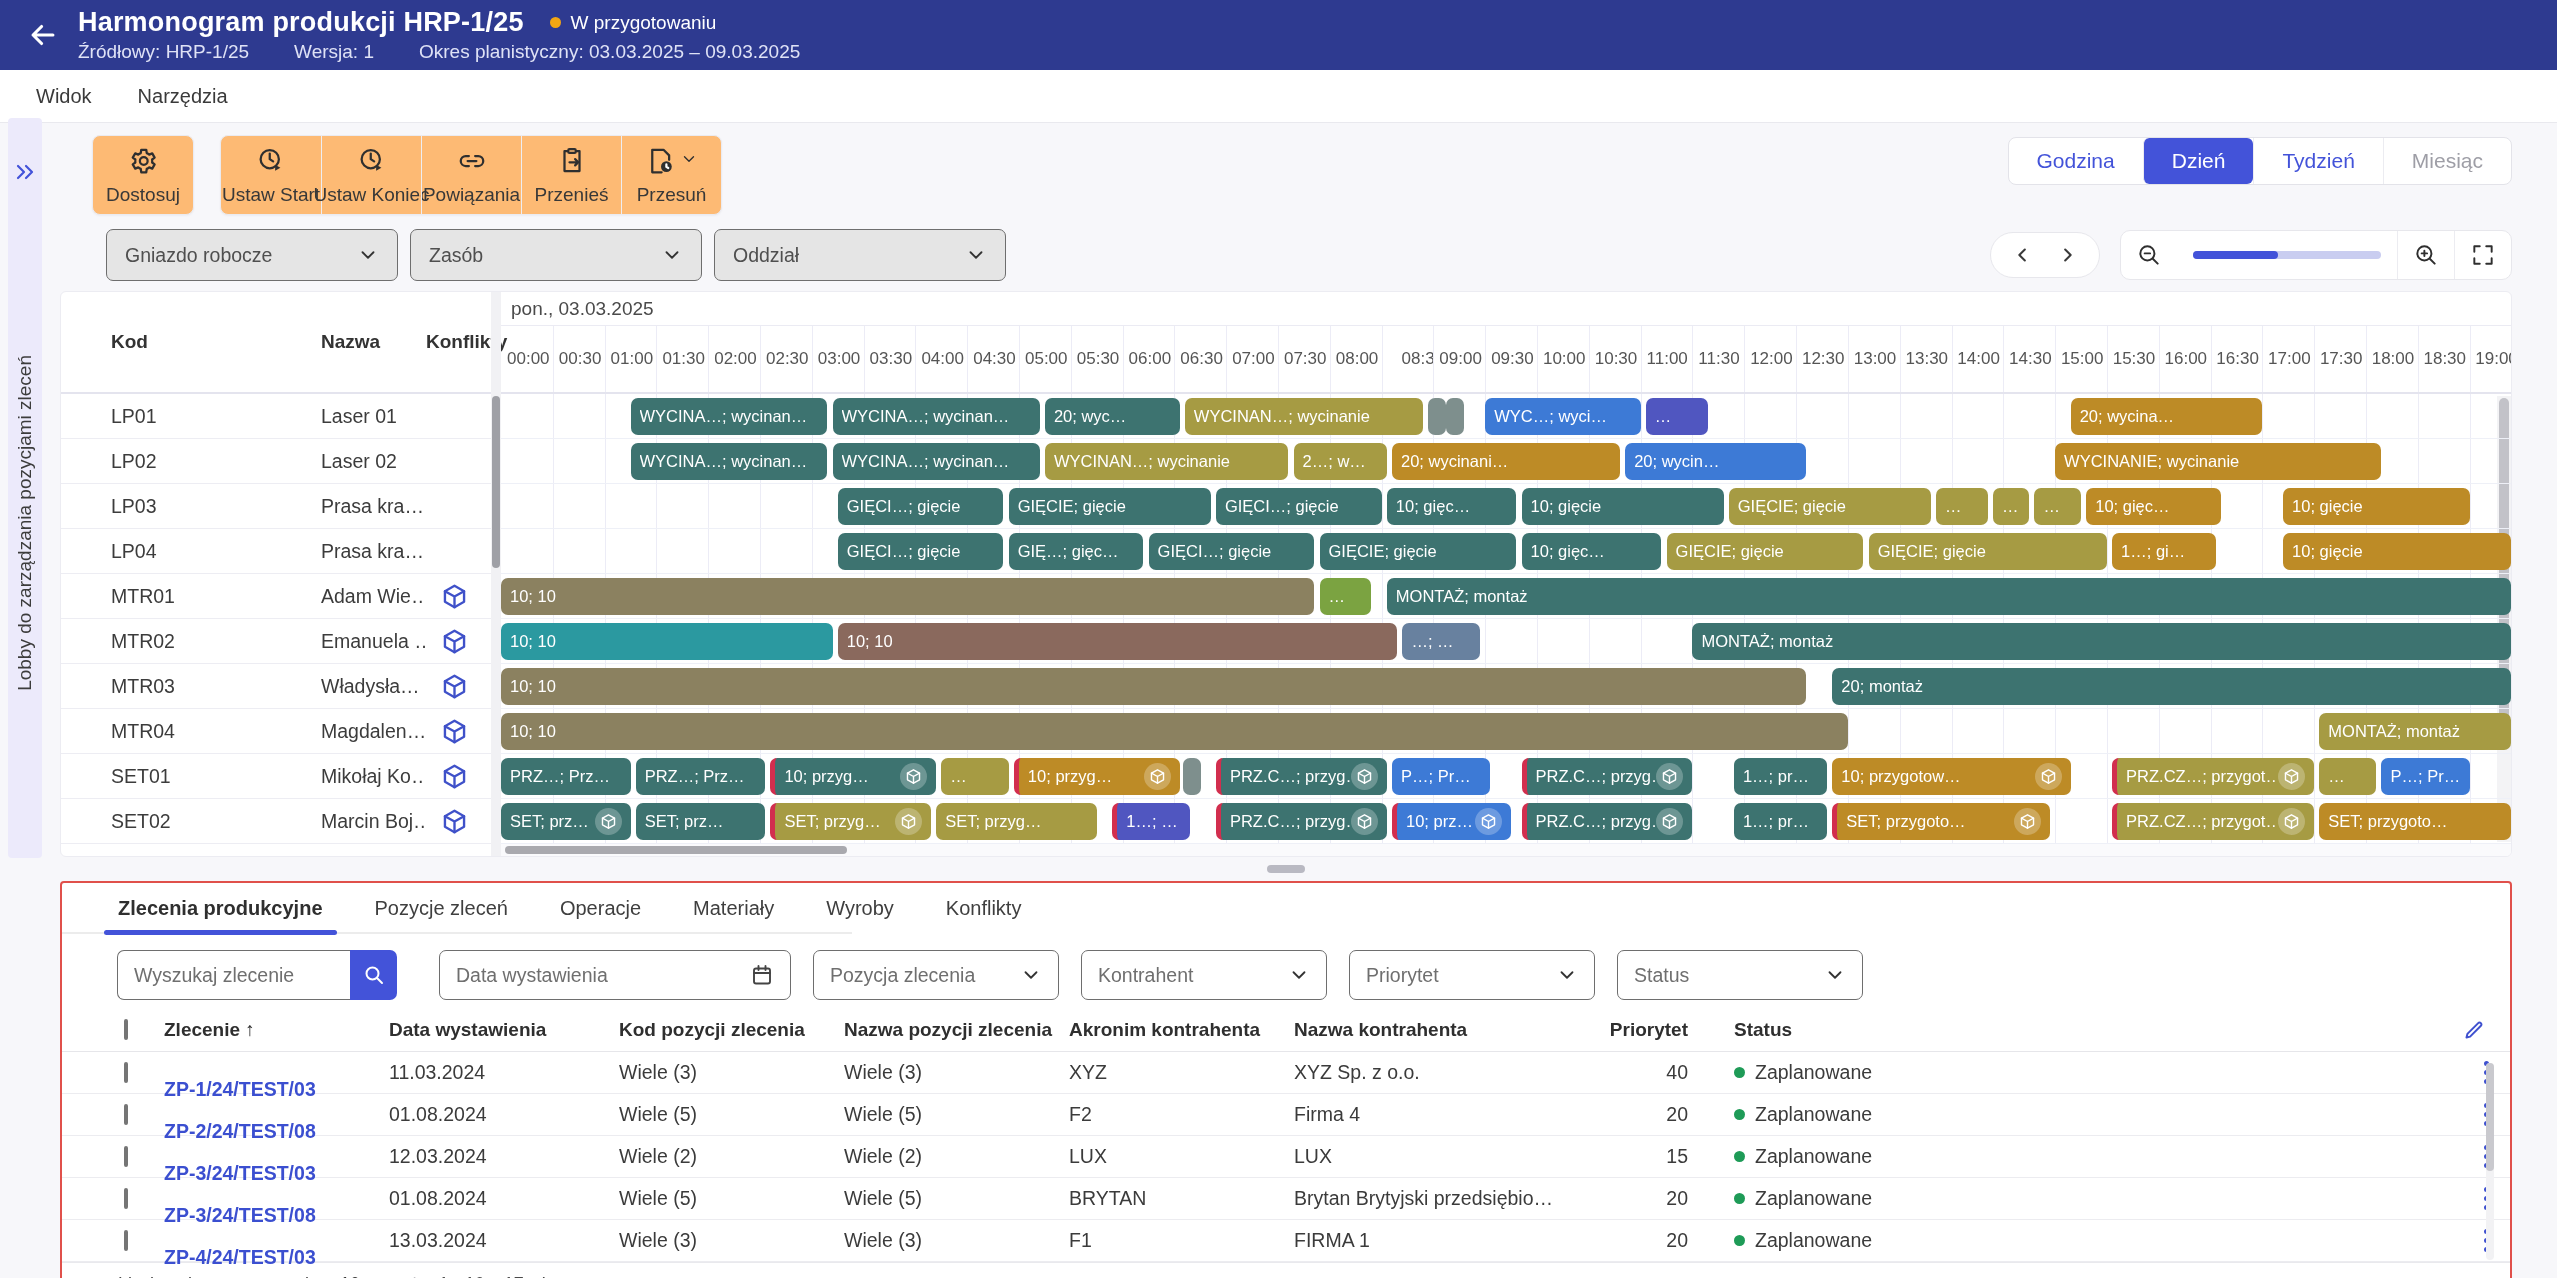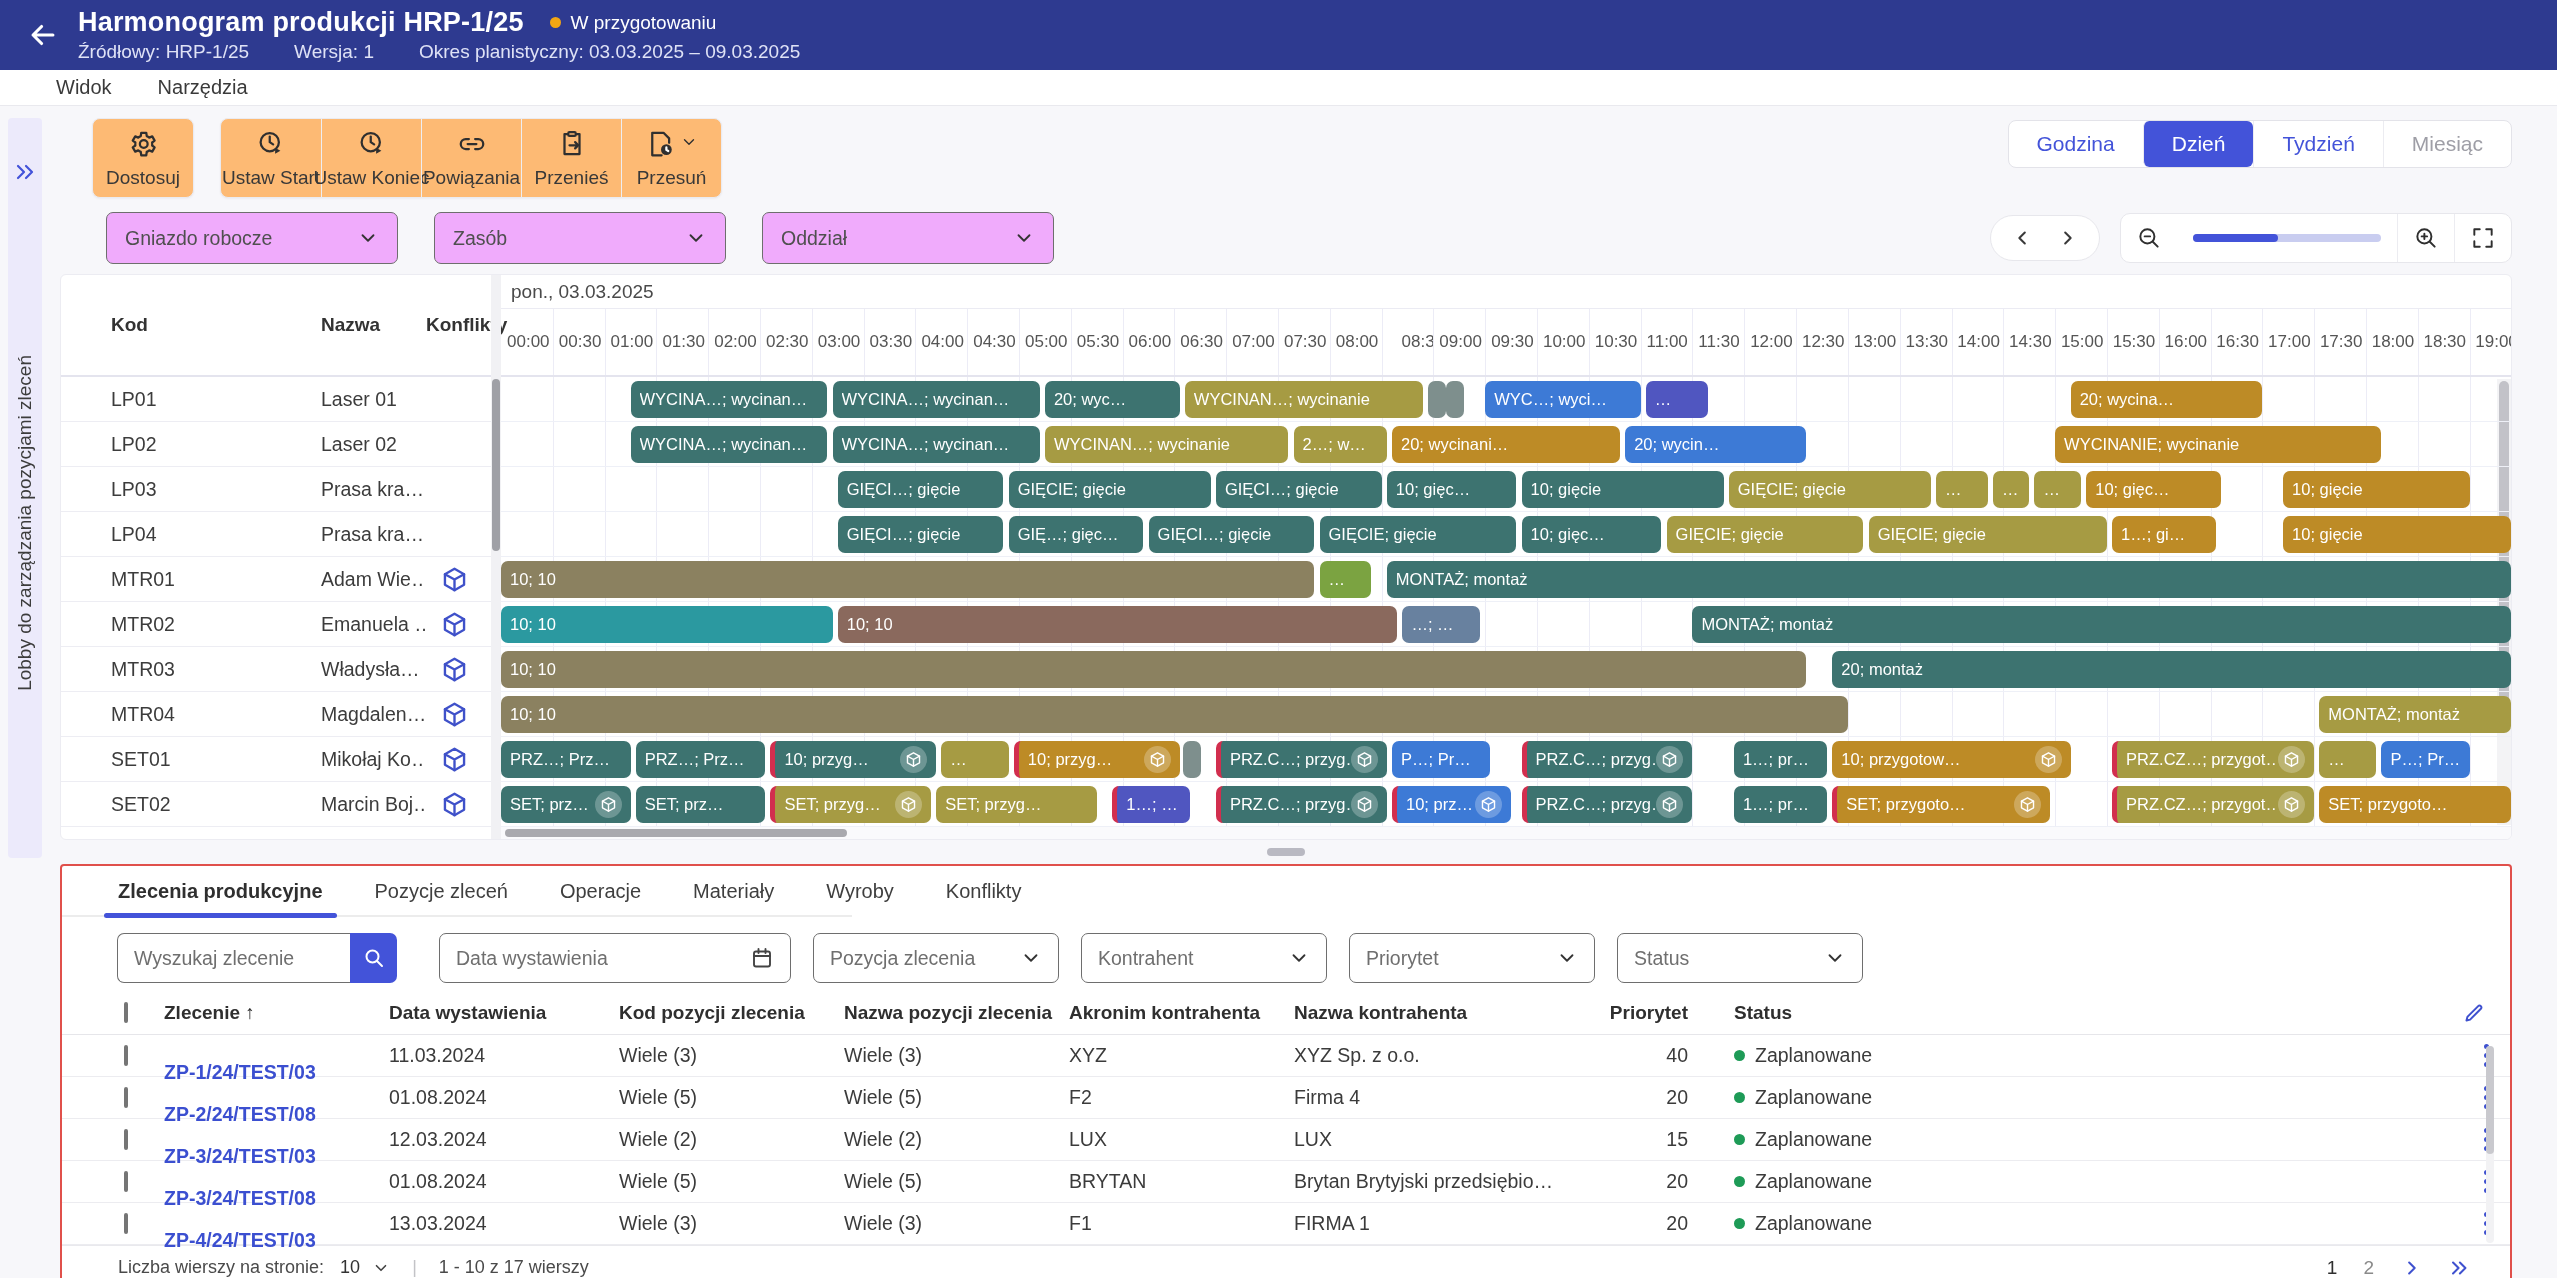--- a/index.html
+++ b/index.html
@@ -16,21 +16,21 @@
   .t-title { font-size:27px; font-weight:bold; letter-spacing:.2px; }
   .t-status { display:flex; align-items:center; gap:10px; font-size:19px; }
   .t-dot { width:11px; height:11px; border-radius:50%; background:#f2a614; }
   .t-line2 { display:flex; gap:45px; font-size:19px; color:#dfe2f6; }
   .top-actions { margin-left:auto; display:flex; align-items:center; gap:55px; }
   .top-act { font-size:21px; font-weight:bold; color:#fff; display:flex; align-items:center; gap:10px; cursor:pointer; white-space:nowrap; }
   .top-act svg { width:22px; height:22px; stroke-width:2.4; }
   .save-pill { border:2px solid rgba(255,255,255,.8); border-radius:24px; padding:9px 30px; font-size:21px; font-weight:bold; color:#eef0fd; cursor:pointer; }
 
   
-  .menubar { height:36px; background:#fff; border-bottom:1px solid #e9e9ee; display:flex; align-items:center; gap:46px; padding-left:56px; }
+  .menubar { height:53px; background:#fff; border-bottom:1px solid #e9e9ee; display:flex; align-items:center; gap:46px; padding-left:36px; }
   .menubar span { font-size:20px; color:#3a3a3a; cursor:pointer; }
 
   
   .lobby { position:absolute; left:8px; top:118px; width:34px; height:740px; background:#eceafb; border-radius:4px;
     display:flex; flex-direction:column; align-items:center; }
   .lobby .dbl { color:#4353d9; margin-top:42px; cursor:pointer; }
   .lobby .dbl svg { width:24px; height:24px; stroke-width:2.2; }
   .lobby-text { margin:auto 0; writing-mode:vertical-rl; transform:rotate(180deg); font-size:19px; color:#3c3c3c; white-space:nowrap; }
 
   .main { margin:12px 45px 0 60px; }
@@ -46,22 +46,22 @@
   .tool-cell .icorow .chev svg { width:18px; height:18px; }
   .tool-gap { width:26px; }
   .view-toggle { margin-left:auto; background:#fff; border:1px solid #e3e3e9; border-radius:8px; display:flex; overflow:hidden; height:48px; margin-top:2px; }
   .vt-opt { padding:0 28px; display:flex; align-items:center; font-size:21px; color:#4353d9; cursor:pointer; border-left:1px solid #ececf1; }
   .vt-opt:first-child { border-left:none; }
   .vt-opt.active { background:#4353d9; color:#fff; border-radius:6px; }
   .vt-opt.disabled { color:#9e9ea6; }
 
   
   .filtrow { display:flex; align-items:center; margin-top:14px; padding-left:46px; }
-  .g-select { width:292px; height:52px; border:1.5px solid #6e6e6e; border-radius:7px; background:#f0abfc;
-    display:flex; align-items:center; padding:0 18px; font-size:19.5px; color:#4f4f4f; cursor:pointer; margin-right:36px; }
+  .g-select { width:292px; height:52px; border:1.5px solid #6e6e6e; border-radius:7px; background:#e5e5e5;
+    display:flex; align-items:center; padding:0 18px; font-size:19.5px; color:#4f4f4f; cursor:pointer; margin-right:12px; }
   .g-select svg, .b-select svg { width:22px; height:22px; margin-left:auto; color:#333; stroke-width:2; }
   .nav-chevs { margin-left:auto; background:#fff; border:1px solid #e7e7ec; border-radius:24px; height:46px; display:flex; align-items:center; padding:0 10px; }
   .nav-chevs .nbtn { width:44px; height:40px; display:flex; align-items:center; justify-content:center; cursor:pointer; color:#3a3a3a; }
   .nav-chevs svg { width:22px; height:22px; stroke-width:2.2; }
   .zoom-card { margin-left:20px; background:#fff; border:1px solid #e7e7ec; border-radius:10px; height:50px; display:flex; align-items:center; }
   .z-btn { width:56px; height:100%; display:flex; align-items:center; justify-content:center; color:#2f2f2f; cursor:pointer; }
   .z-btn svg { width:26px; height:26px; }
   .z-sep { width:1px; height:100%; background:#ececf1; }
   .slider { width:188px; height:8px; border-radius:4px; background:#c9cdf0; margin:0 16px; position:relative; cursor:pointer; }
   .slider .fill { position:absolute; left:0; top:0; bottom:0; width:45%; background:#4353d9; border-radius:4px; }

